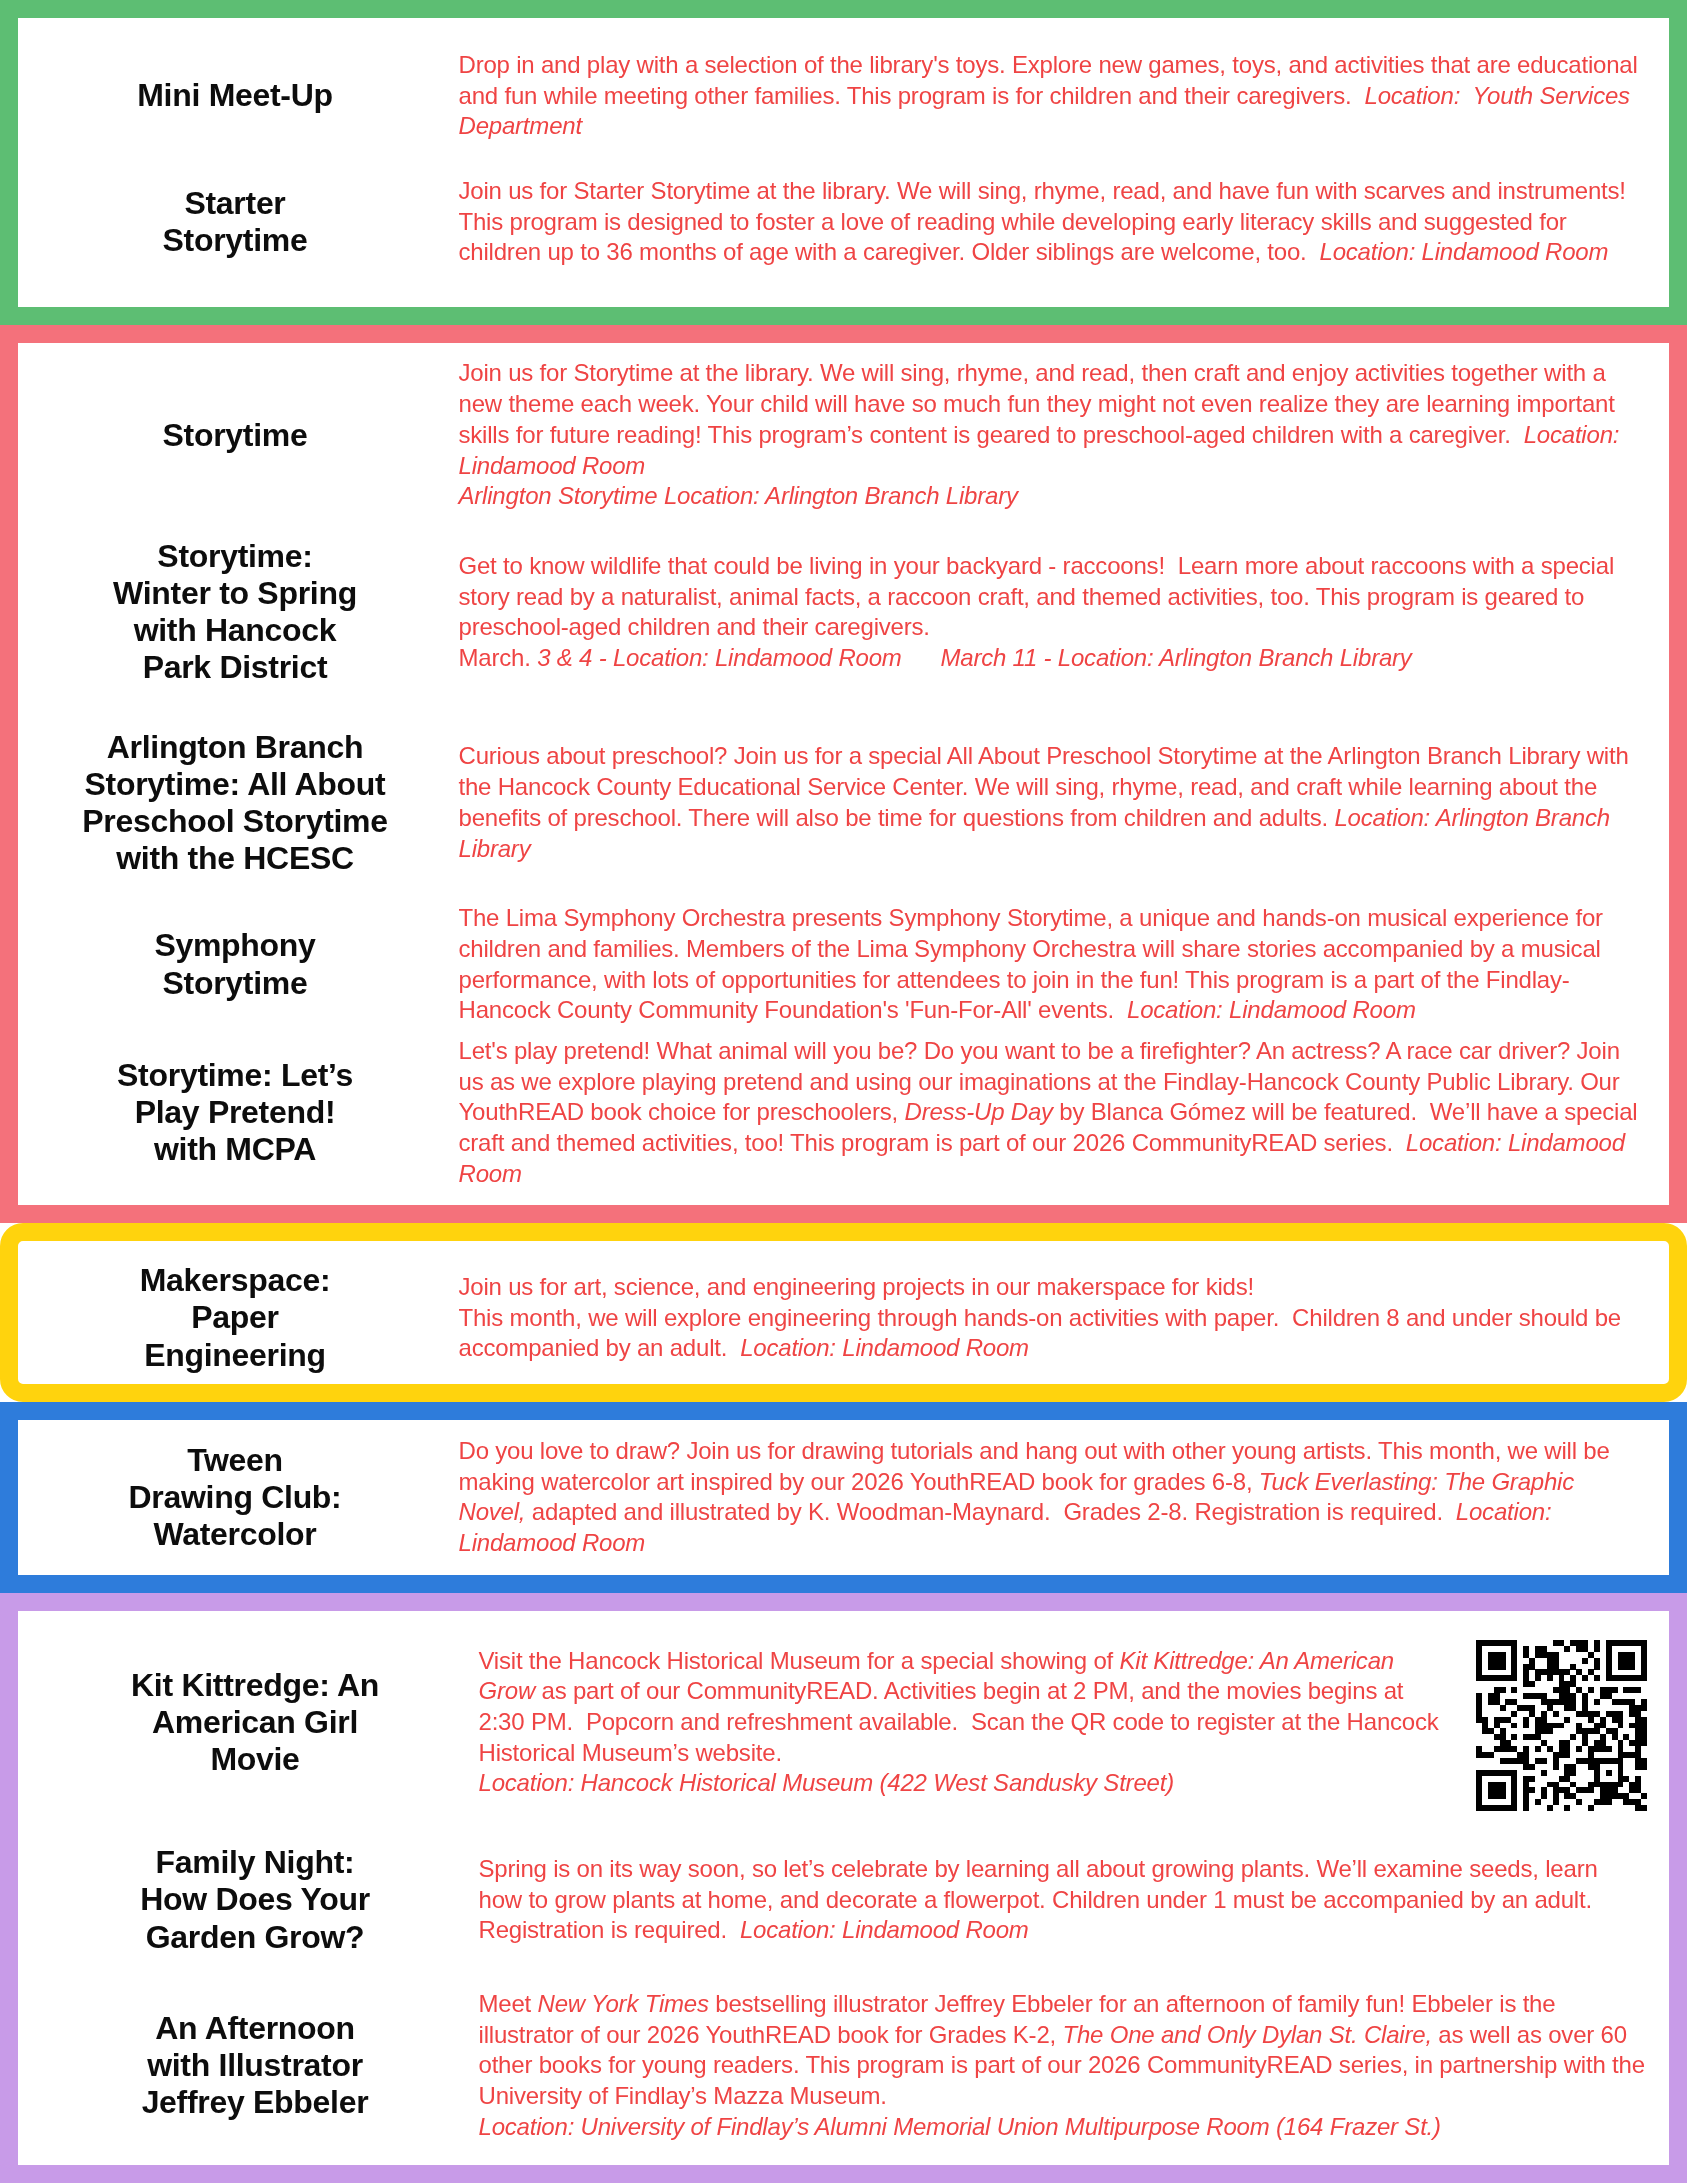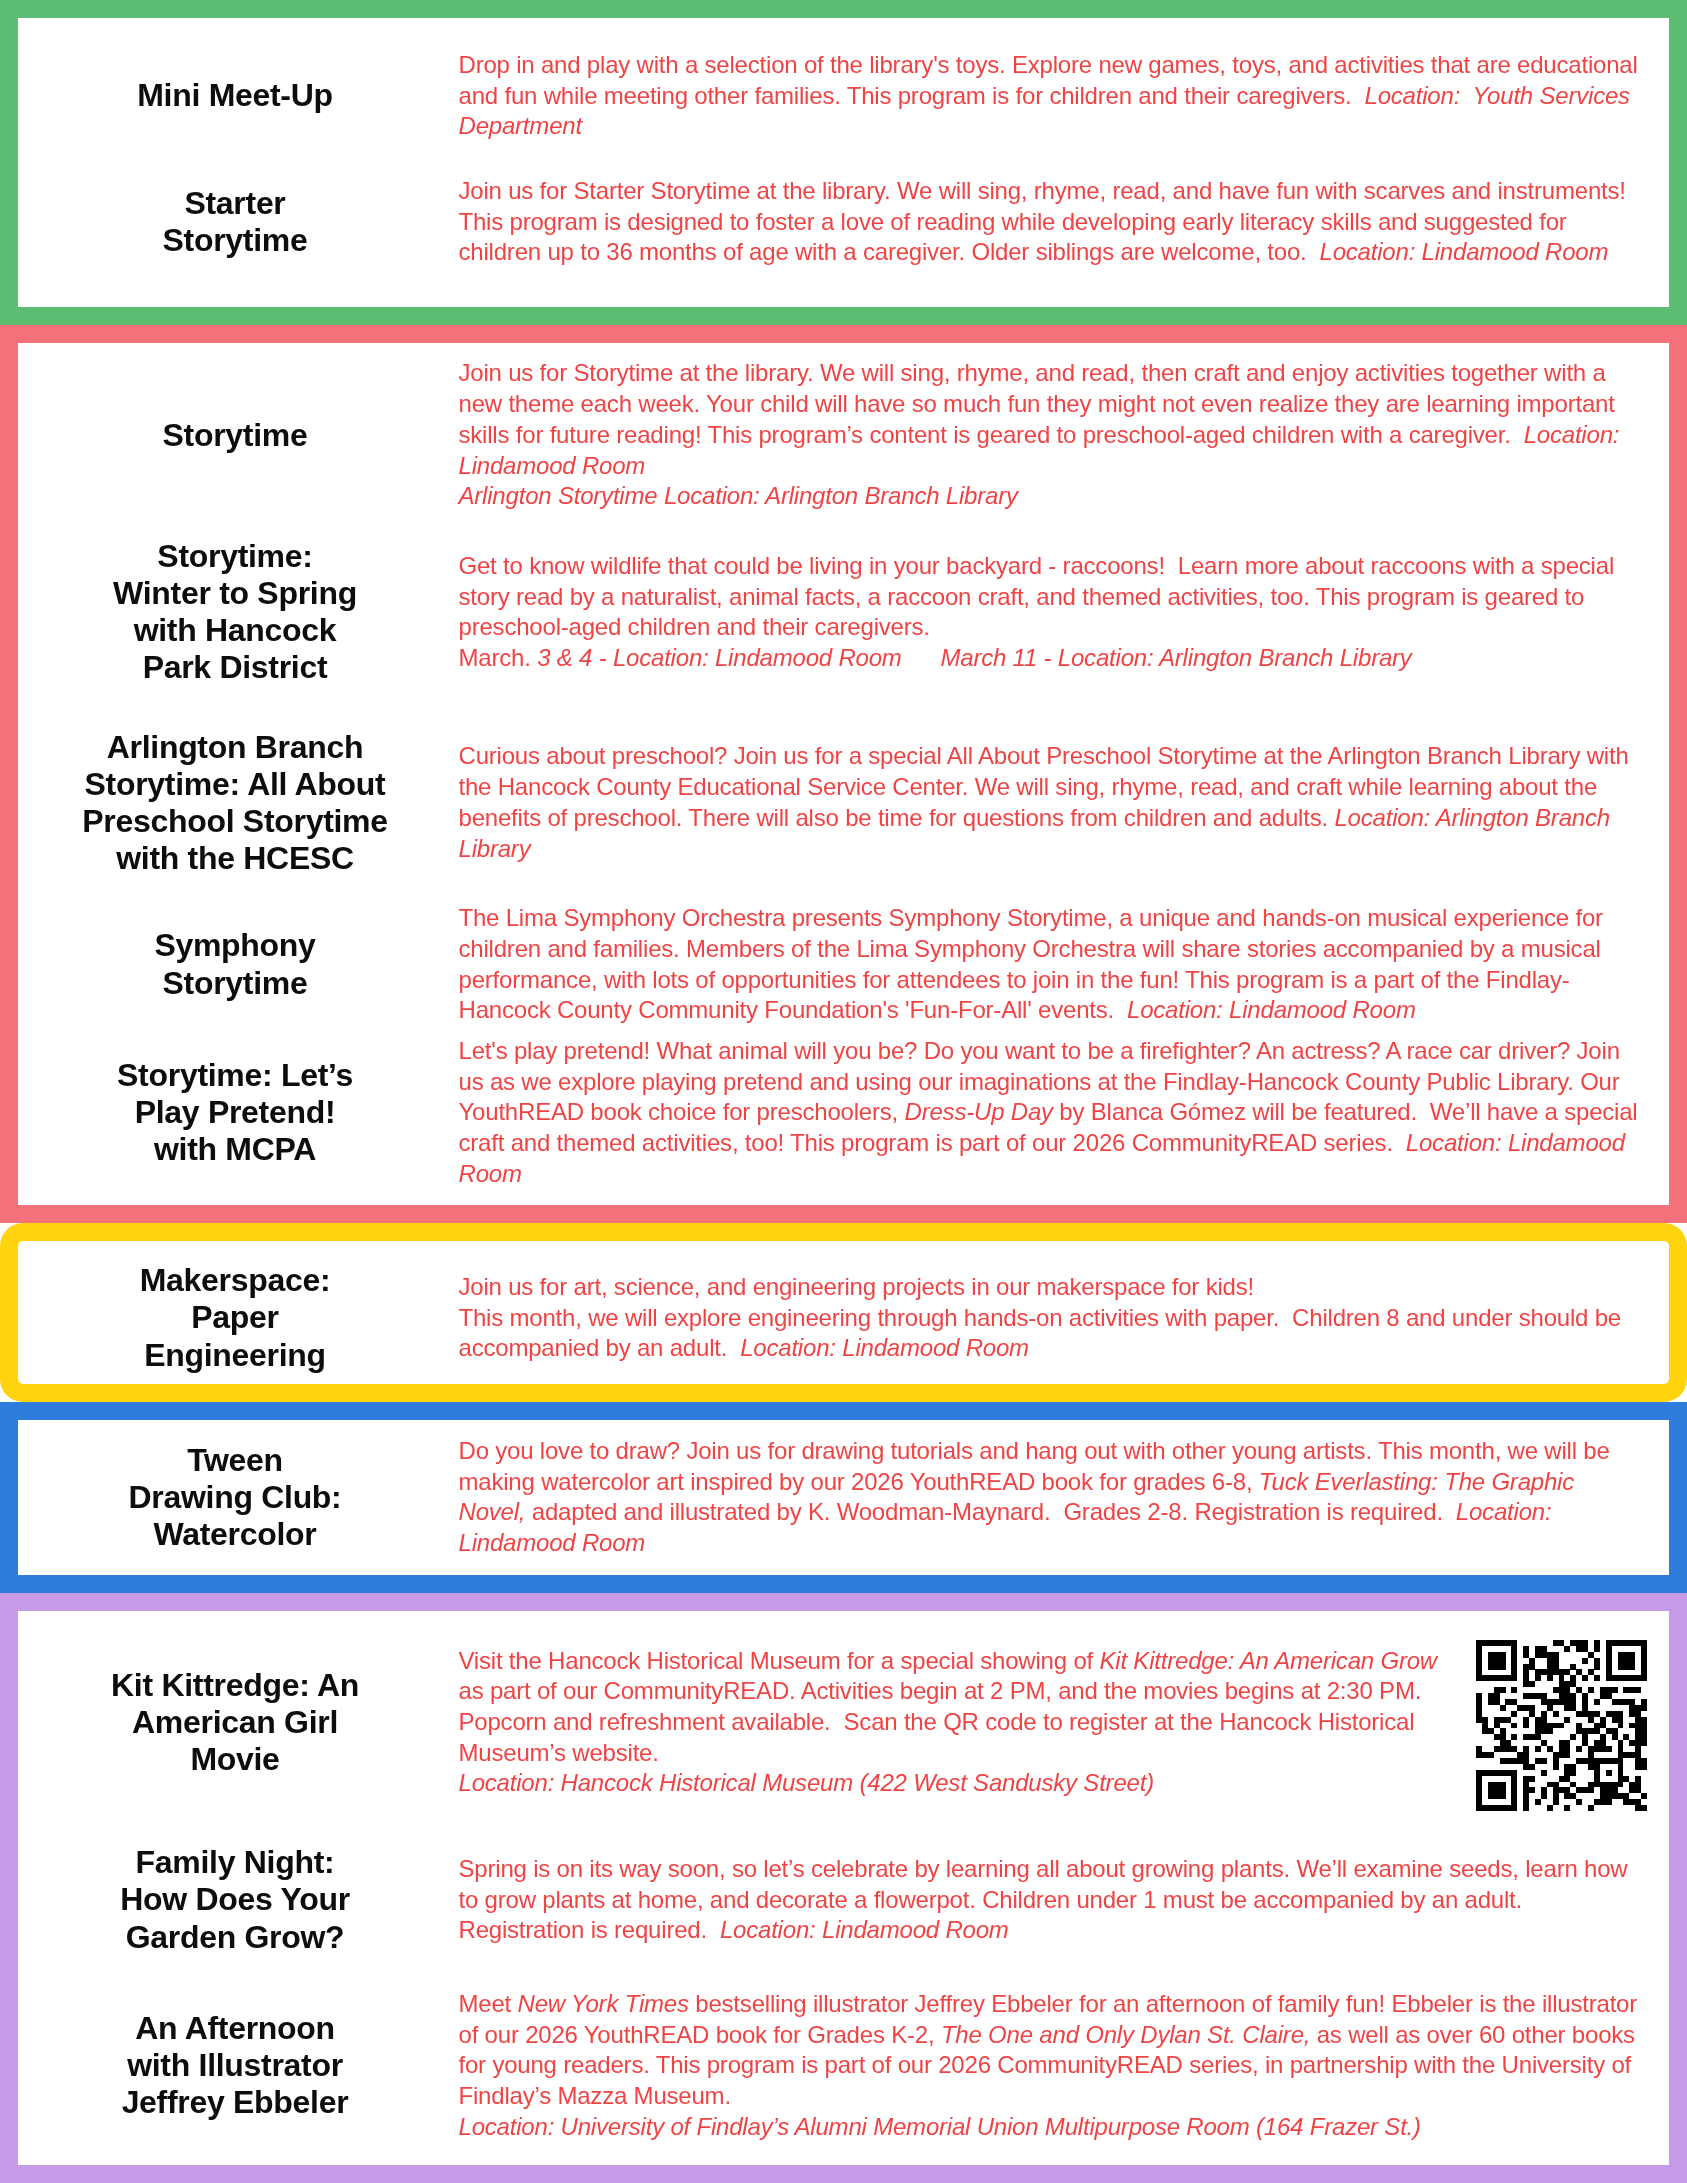--- a/index.html
+++ b/index.html
@@ -14,21 +14,21 @@
     box-sizing:border-box;
     border-style:solid;
     border-width:18px;
     background:#ffffff;
     display:flex;
   }
   .sec-0{height:325px;}
   .sec-1{height:898px;}
   .sec-2{height:179px;}
   .sec-3{height:191px;}
-  .sec-4{height:590px;}
+  .sec-4{height:590px;padding-left:20px;}
   .inner{
     flex:1;
     display:flex;
     flex-direction:column;
     justify-content:space-evenly;
     padding:5.3px 22.5px;
     min-width:0;
   }
   .row{
     display:flex;

